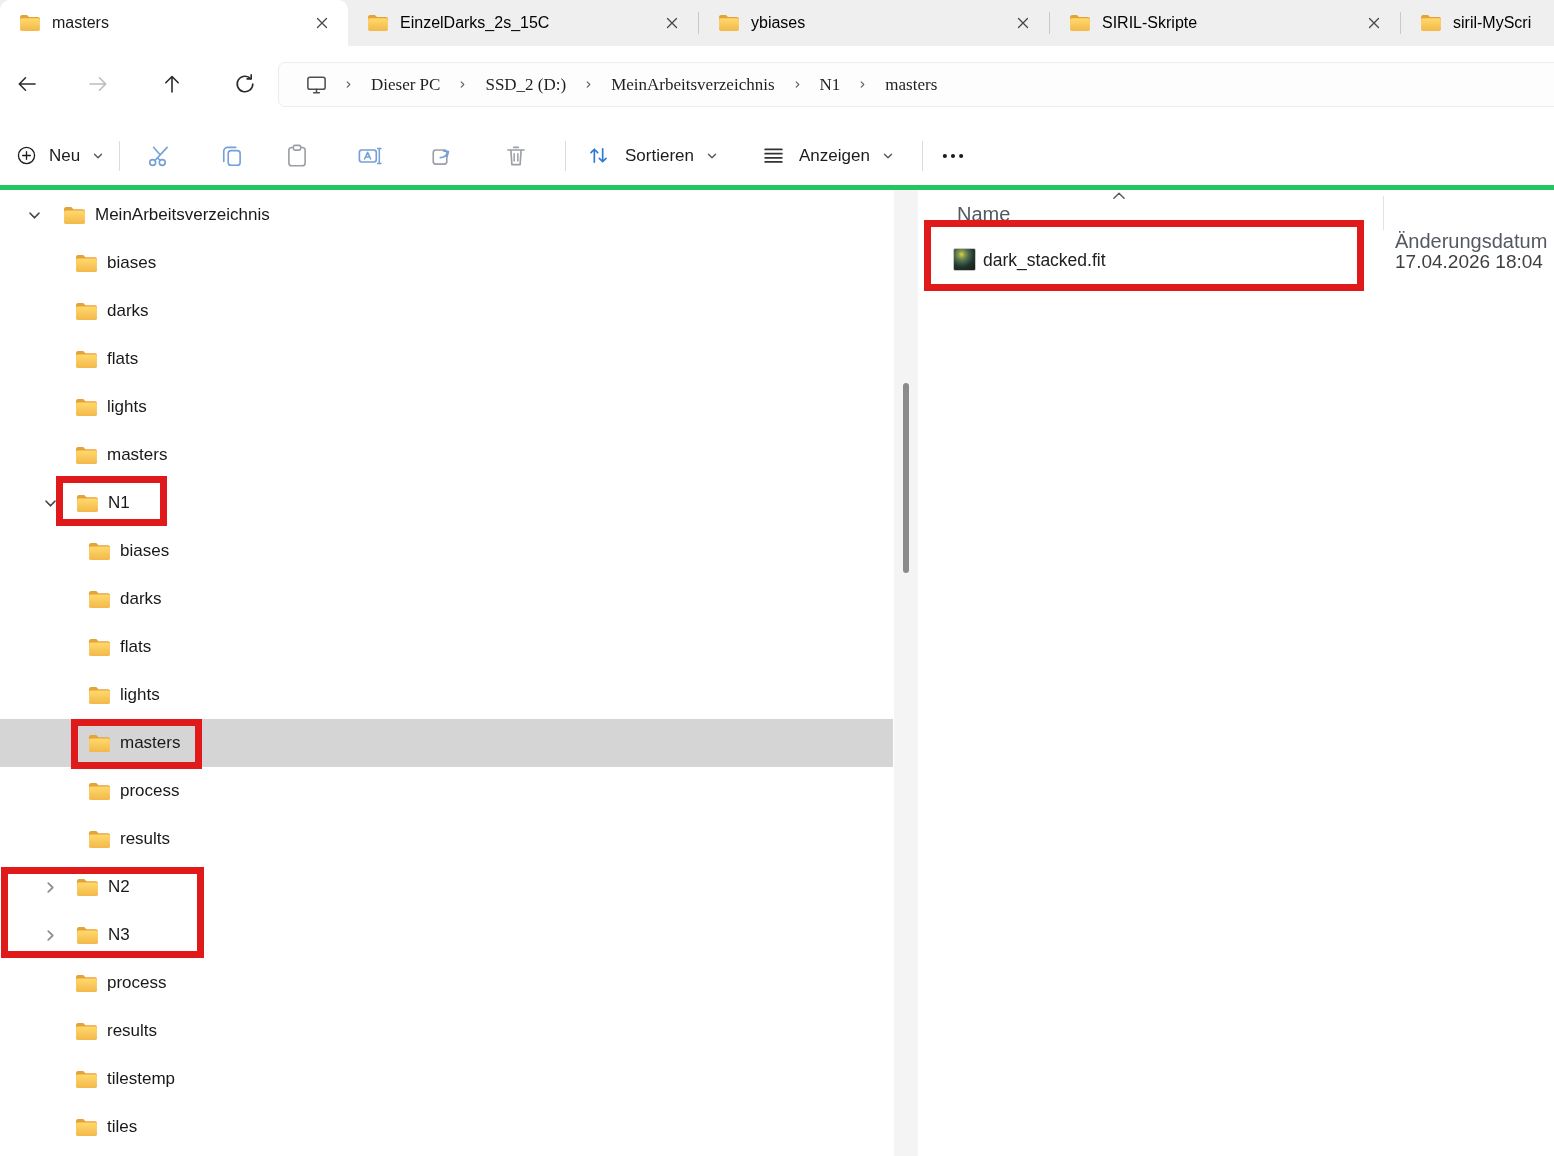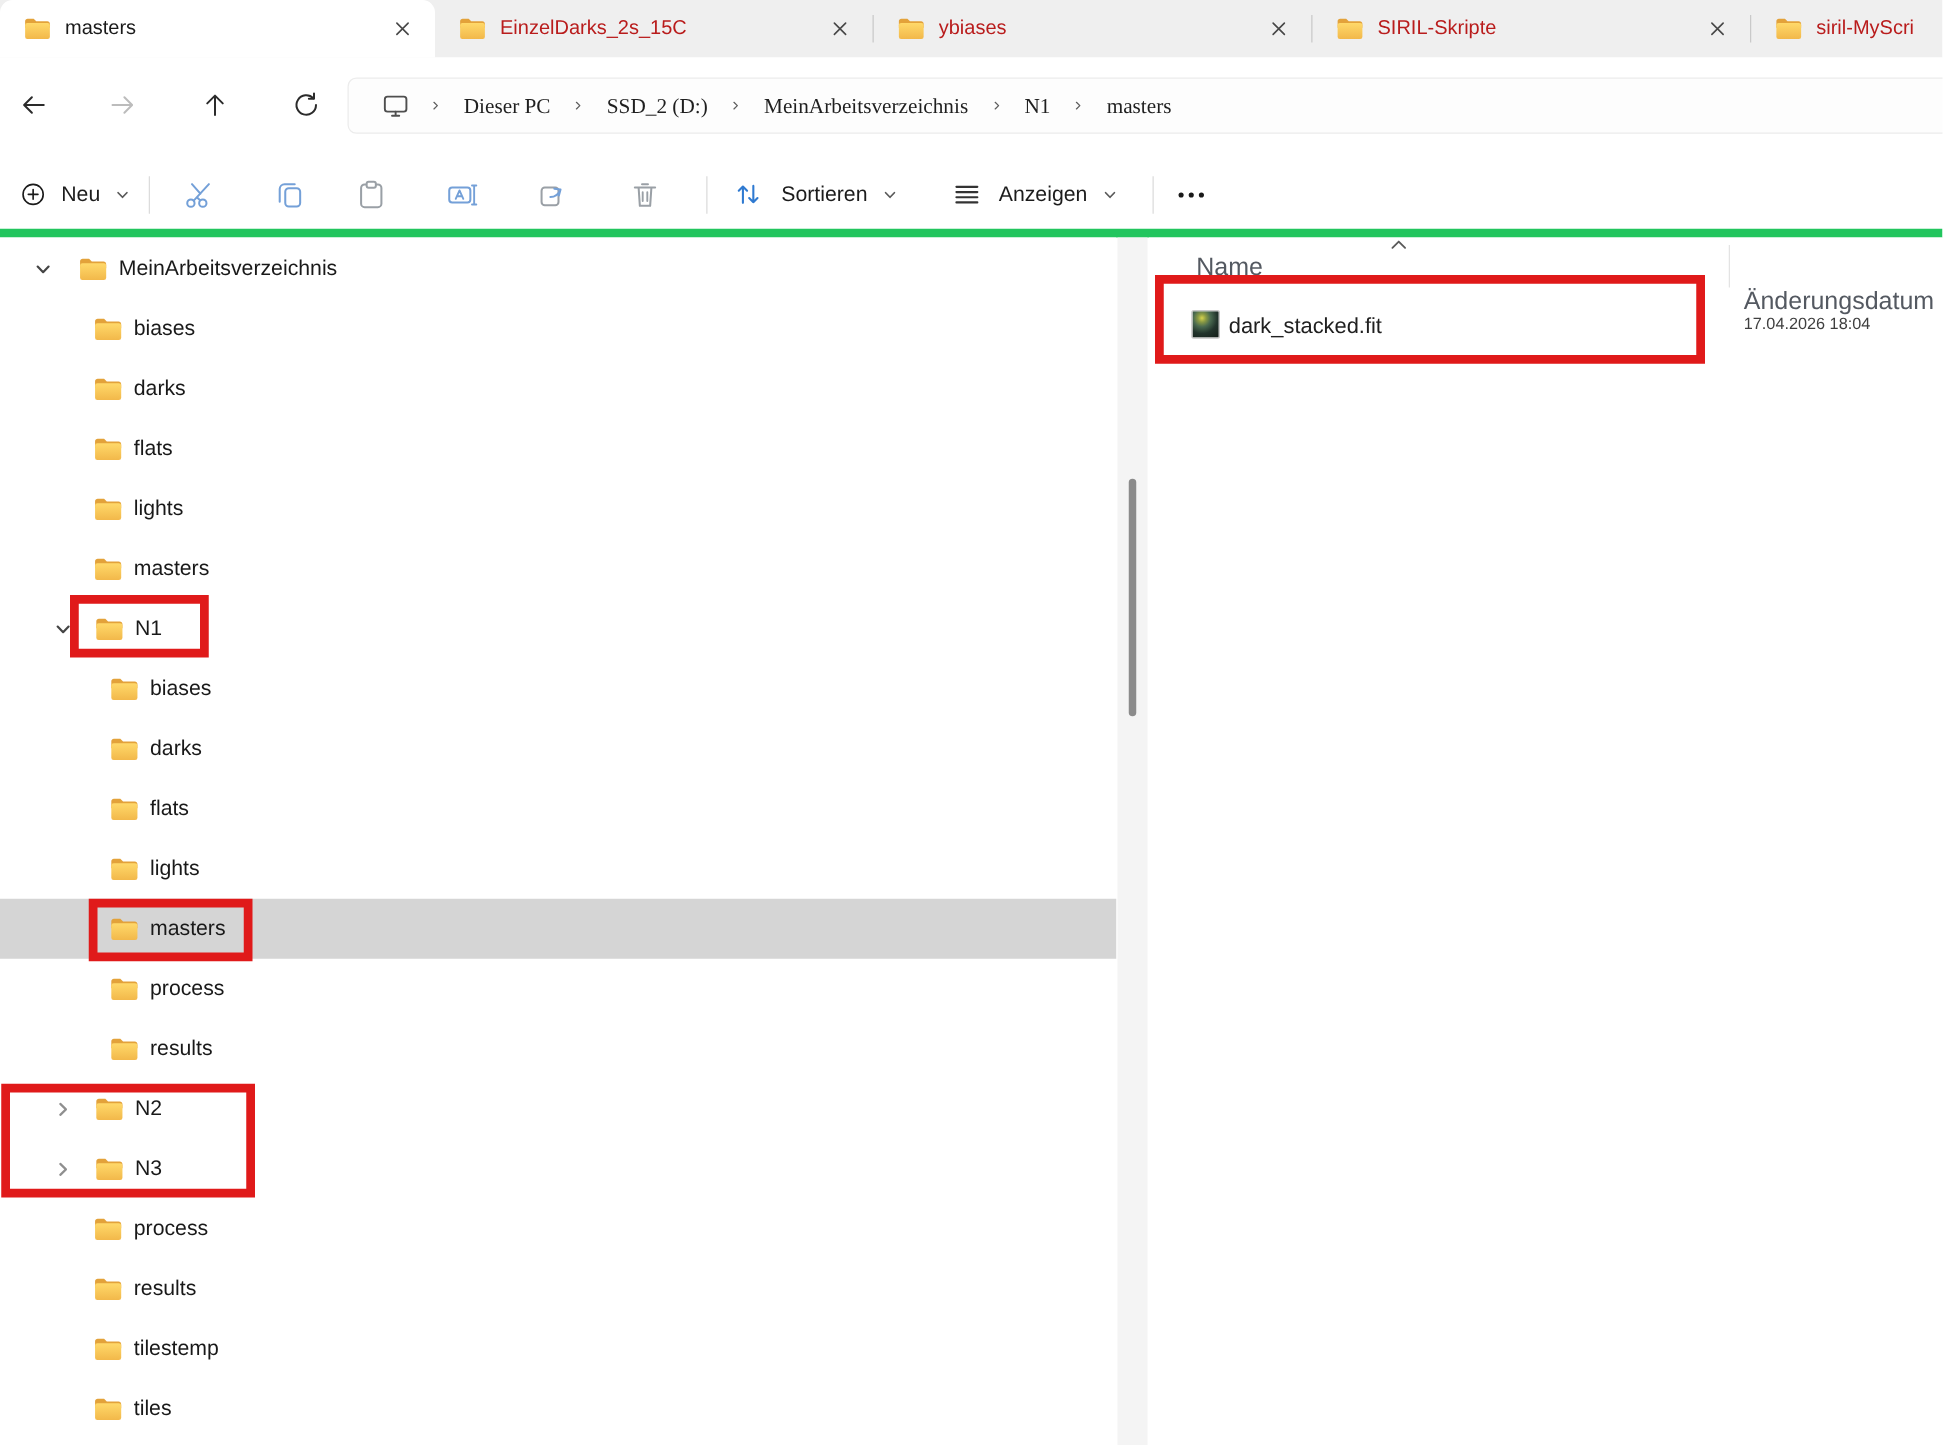--- a/index.html
+++ b/index.html
@@ -12,21 +12,21 @@
   }
   svg { display:block; }
 
   
   .tabbar {
     position:absolute; left:0; top:0; width:1554px; height:46px;
     background:#efefef; display:flex; align-items:stretch;
   }
   .tab {
     width:350px; flex:none; display:flex; align-items:center;
-    padding:0 12px 0 19px; font-size:16px; color:#b91c1c;
+    padding:0 12px 0 19px; font-size:16px; color:#000000;
     position:relative; cursor:default;
   }
   .tab.active {
     width:348px; background:#ffffff; border-radius:10px 10px 0 0; color:#1a1a1a;
   }
   .tab .tab-folder { width:22px; height:18px; flex:none; }
   .tab .tab-label { margin-left:11px; white-space:nowrap; overflow:hidden; }
   .tab .tab-close {
     margin-left:auto; width:28px; height:28px; flex:none;
     display:flex; align-items:center; justify-content:center; border-radius:4px;
@@ -47,21 +47,21 @@
     display:flex; align-items:center; padding-left:26px;
     font-size:17px; color:#1f1f1f;
   }
   .addressbar .crumb { white-space:nowrap; padding:4px 2px;font-family:Liberation Serif, serif; }
   .addressbar .crumb-chev { width:9px; height:13px; margin:0 16px; color:#5f5f5f; flex:none; }
   .addressbar .pc-icon { width:23px; height:23px; color:#4f4f4f; flex:none; }
 
   
   .toolbar {
     position:absolute; left:0; top:122px; width:1554px; height:68px;
-    background:#ffffff; border-bottom:7px solid #22c55e;
+    background:#ffffff; border-bottom:5px solid #22c55e;
   }
   .tb-group { position:absolute; top:0; height:67px; display:flex; align-items:center; font-size:17px; color:#1c1c1c; }
   .tb-divider { position:absolute; top:19px; width:1px; height:30px; background:#dcdcdc; }
   .tb-iconbtn { position:absolute; top:19px; width:30px; height:30px; display:flex; align-items:center; justify-content:center; border-radius:4px; }
   .tb-iconbtn svg { width:26px; height:26px; }
   .chev-sm { width:12px; height:8px; color:#5a5a5a; }
 
   
   .tree { position:absolute; left:0; top:190px; width:893px; height:966px; background:#fff; padding-top:1px; }
   .trow { height:48px; display:flex; align-items:center; font-size:17px; color:#191919; cursor:default; }
@@ -86,21 +86,21 @@
   #col-date { left:476px;margin-top:27px; }
   .sort-caret { position:absolute; left:193px; top:1px; width:14px; height:9px; color:#5a5a5a; }
   .col-divider { position:absolute; left:464px; top:6px; width:1px; height:34px; background:#e3e3e3; }
   .file-icon {
     position:absolute; left:34px; top:58px; width:23px; height:23px;
     border:1px solid #c6c6c6; border-radius:2px;
     background:
       radial-gradient(circle at 36% 26%, #d6d24e 0%, #8a9a44 16%, #4a6a50 34%, #22342c 60%, #131c17 100%);
   }
   .file-name { position:absolute; left:64px; top:60px; font-size:17.5px; color:#202020; white-space:nowrap; }
-  .file-date { position:absolute; left:476px; top:61px; font-size:13px; color:#3f3f3f; white-space:nowrap; }
+  .file-date { position:absolute; left:476px; top:61px; font-size:19px; color:#3f3f3f; white-space:nowrap; }
 
   
   .redbox { position:absolute; border:7px solid #e01a1a; z-index:50; pointer-events:none; }
   #box-n1      { left:56px;  top:476px; width:111px; height:50px; }
   #box-masters { left:71px;  top:719px; width:131px; height:50px; }
   #box-n2n3    { left:1px;   top:867px; width:203px; height:91px; }
   #box-file    { left:924px; top:220px; width:440px; height:71px; }
 </style>
 </head>
 <body>

